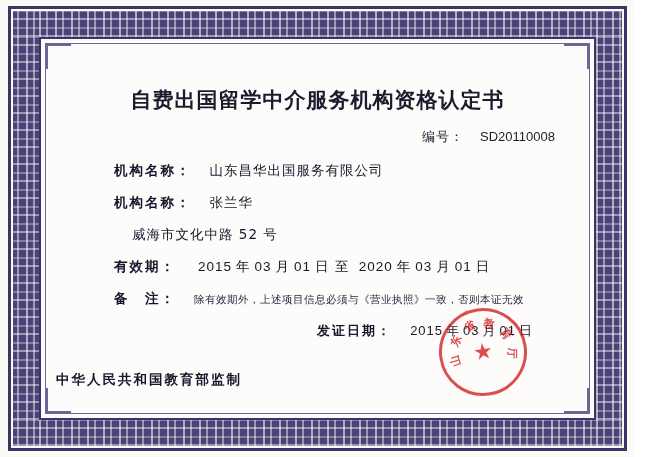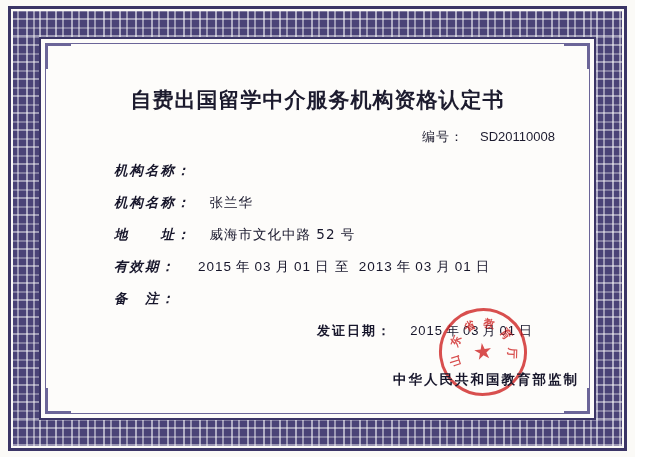--- a/index.html
+++ b/index.html
@@ -113,21 +113,20 @@
     display: flex;
     align-items: baseline;
     margin-bottom: 14px;
     font-size: 13.5px;
     color: #17162b;
   }
   .field-label {
     font-weight: bold;
     letter-spacing: 2px;
     white-space: nowrap;
-    font-style: italic;
   }
   .field-value {
     margin-left: 18px;
     letter-spacing: 1px;
     white-space: nowrap;
   }
   .field-value.small {
     font-size: 10.5px;
     letter-spacing: 0.5px;
     color: #2a2840;
@@ -183,21 +182,21 @@
     position: absolute;
     left: 50%;
     top: 50%;
     transform-origin: 0 0;
   }
 
   .footer {
     position: absolute;
     left: 0; right: 0;
     bottom: 14px;
-    text-align: right;
+    text-align: left;
     font-size: 13.5px;
     font-weight: bold;
     letter-spacing: 2px;
     color: #17162b;
   }
 </style>
 </head>
 <body>
 
 <div class="certificate">
@@ -217,43 +216,44 @@
 
     <div class="serial-row">
       <span class="serial-label">编号：</span>
       <span class="serial-value">SD20110008</span>
     </div>
 
     <div class="fields">
 
       <div class="field-row">
         <span class="field-label">机构名称：</span>
+        <span class="field-value">山东昌华出国服务有限公司</span>
       </div>
 
       <div class="field-row">
         <span class="field-label">机构名称：</span>
         <span class="field-value">张兰华</span>
       </div>
 
       <div class="field-row">
-        <span class="field-label">地　　址：</span>
         <span class="field-value">威海市文化中路 52 号</span>
       </div>
 
       <div class="field-row date-row">
         <span class="field-label">有效期：</span>
         <span class="field-value">
           <span class="num">2015</span><span class="seg">年</span><span class="num">03</span><span class="seg">月</span><span class="num">01</span><span class="seg">日</span>
           <span class="seg">至</span>
-          <span class="num">2013</span><span class="seg">年</span><span class="num">03</span><span class="seg">月</span><span class="num">01</span><span class="seg">日</span>
+          <span class="num">2020</span><span class="seg">年</span><span class="num">03</span><span class="seg">月</span><span class="num">01</span><span class="seg">日</span>
         </span>
       </div>
 
       <div class="field-row">
         <span class="field-label">备　注：</span>
+        <span class="field-value small">除有效期外，上述项目信息必须与《营业执照》一致，否则本证无效</span>
       </div>
 
     </div>
 
     <div class="issuer-block">
 
       <div class="seal">
         <div class="seal-star">★</div>
         <div class="seal-text">
             <span style="transform: rotate(-190deg) translate(29px) rotate(90deg) translate(-50%, -50%);">山</span>

